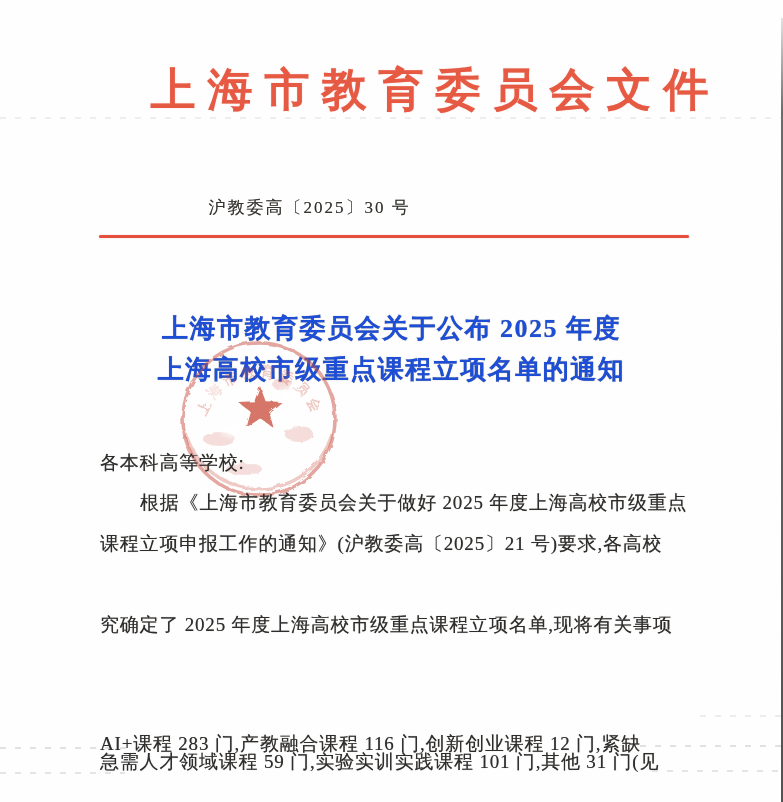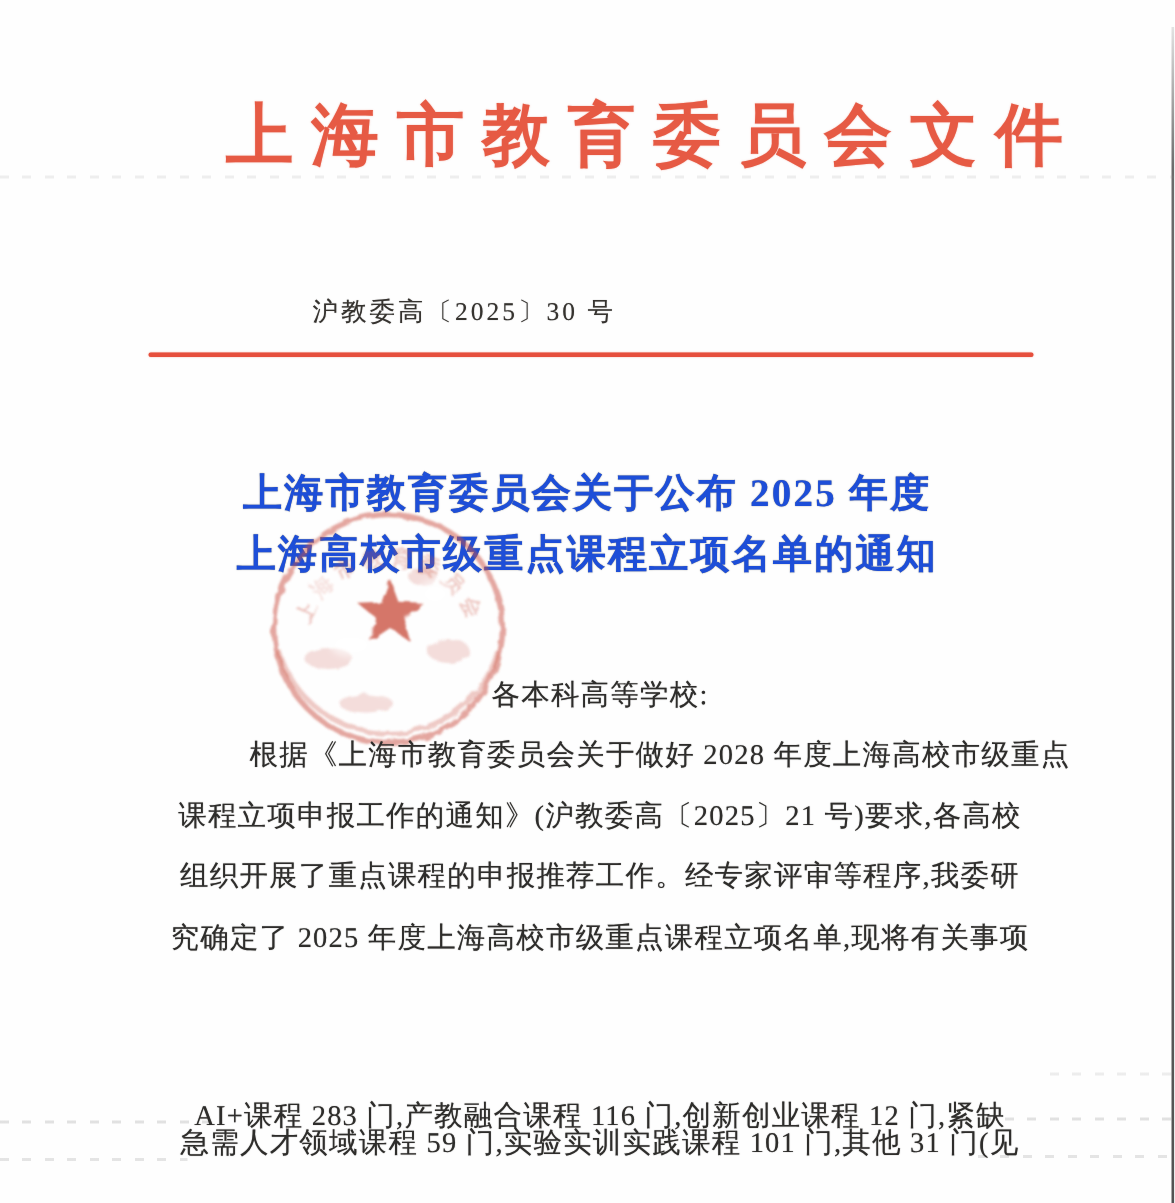--- a/index.html
+++ b/index.html
@@ -56,21 +56,20 @@
   }
   .body-line {
     position: absolute;
     left: 100px;
     width: 600px;
     font-size: 19px;
     letter-spacing: 0.8px;
     color: #2e2d2b;
     text-shadow: 0 0 0.7px rgba(35, 33, 30, 0.55);
     white-space: nowrap;
-    text-align: center;
   }
   .indent { padding-left: 40px; }
   .seal {
     position: absolute;
     top: 334px; left: 174px;
     width: 170px; height: 170px;
     pointer-events: none;
   }
   .scan-edge-right {
     position: absolute;
@@ -143,21 +142,20 @@
     <g fill="#ffffff" filter="url(#soft)">
       <ellipse cx="60" cy="96" rx="14" ry="8" opacity="0.55"></ellipse>
       <ellipse cx="116" cy="62" rx="12" ry="10" opacity="0.5"></ellipse>
       <ellipse cx="86" cy="122" rx="18" ry="8" opacity="0.45"></ellipse>
       <ellipse cx="40" cy="60" rx="10" ry="12" opacity="0.5"></ellipse>
     </g>
   </svg>
 
   <div class="body-line" style="top:450px">各本科高等学校:</div>
 
-  <div class="body-line indent" style="top:490px">根据《上海市教育委员会关于做好 2028 年度上海高校市级重点</div>
+  <div class="body-line indent" style="top:490px">根据《上海市教育委员会关于做好 2025 年度上海高校市级重点</div>
   <div class="body-line" style="top:531px">课程立项申报工作的通知》(沪教委高〔2025〕21 号)要求,各高校</div>
-  <div class="body-line" style="top:571px">组织开展了重点课程的申报推荐工作。经专家评审等程序,我委研</div>
   <div class="body-line" style="top:612px">究确定了 2025 年度上海高校市级重点课程立项名单,现将有关事项</div>
 
   <div class="body-line" style="top:731px">AI+课程 283 门,产教融合课程 116 门,创新创业课程 12 门,紧缺</div>
   <div class="body-line" style="top:749px">急需人才领域课程 59 门,实验实训实践课程 101 门,其他 31 门(见</div>
 
 </div>
 
 </body></html>

